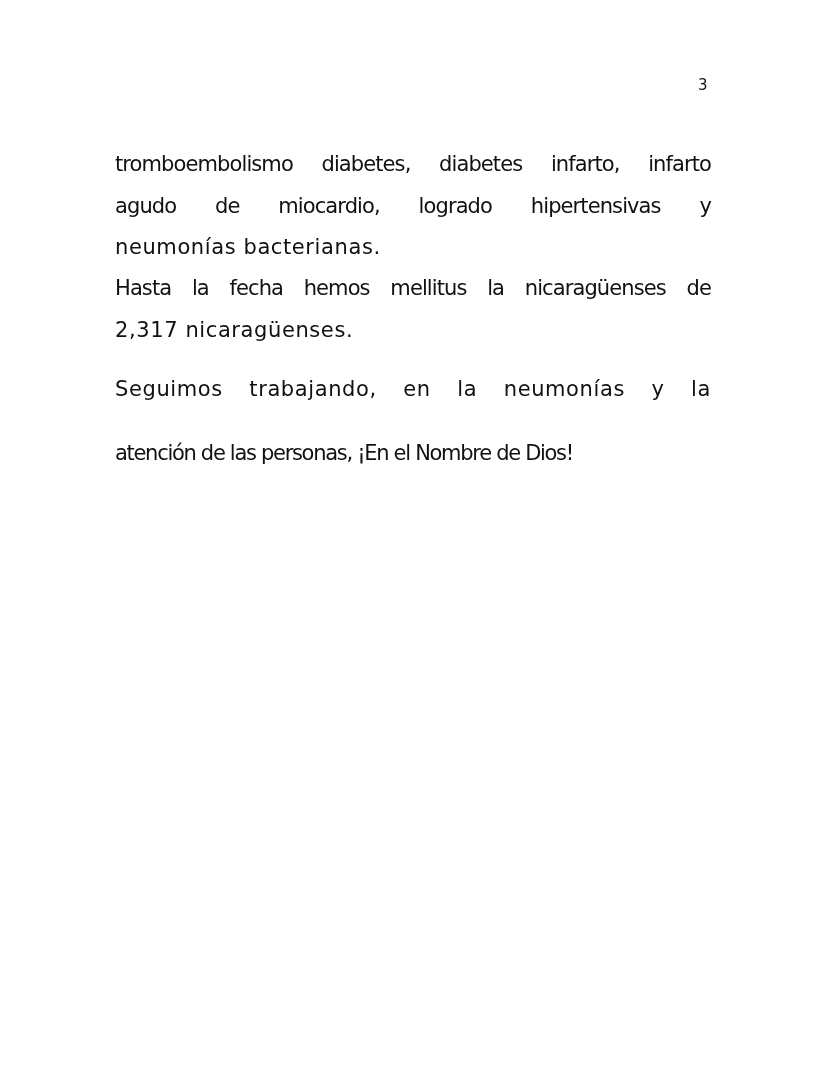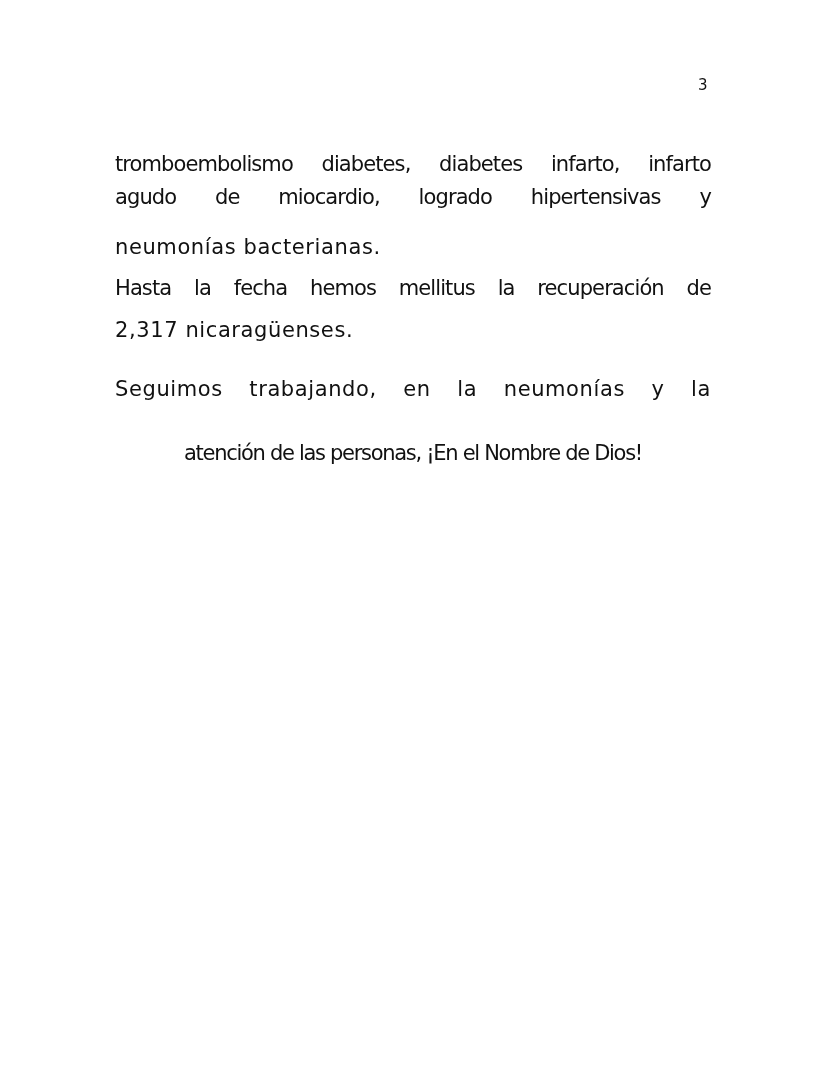--- a/index.html
+++ b/index.html
@@ -1,55 +1,55 @@
 <!DOCTYPE html>
 <html><head>
 <meta charset="utf-8">
 <style>
   html, body { margin: 0; padding: 0; background: #ffffff; }
   body { width: 825px; height: 1068px; position: relative; overflow: hidden; font-family: "DejaVu Sans", sans-serif; color: #111; }
   .page-num { position: absolute; left: 698px; top: 76px; font-size: 15px; }
   .line { position: absolute; left: 115px; width: 596px; font-size: 21px; white-space: nowrap; line-height: 26px; }
   .justify { display: flex; justify-content: space-between; }
-  .condensed { letter-spacing: -0.9px; text-align: center; }
+  .condensed { letter-spacing: -0.9px; }
   .wide { letter-spacing: 0.6px; }
 </style>
 </head>
 <body>
 
 <div class="page-num">3</div>
 
 <div>
   <div class="line justify condensed" style="top:151px">
     <span>tromboembolismo</span>
     <span>diabetes,</span>
     <span>diabetes</span>
     <span>infarto,</span>
     <span>infarto</span>
   </div>
-  <div class="line justify condensed" style="top:184px">
+  <div class="line justify condensed" style="top:193px">
     <span>agudo</span>
     <span>de</span>
     <span>miocardio,</span>
     <span>logrado</span>
     <span>hipertensivas</span>
     <span>y</span>
   </div>
   <div class="line wide" style="top:234px">neumonías bacterianas.</div>
 </div>
 
 <div>
   <div class="line justify condensed" style="top:275px">
     <span>Hasta</span>
     <span>la</span>
     <span>fecha</span>
     <span>hemos</span>
     <span>mellitus</span>
     <span>la</span>
-    <span>recuperación</span>
+    <span>nicaragüenses</span>
     <span>de</span>
   </div>
   <div class="line wide" style="top:317px">2,317 nicaragüenses.</div>
 </div>
 
 <div>
   <div class="line justify wide" style="top:376px">
     <span>Seguimos</span>
     <span>trabajando,</span>
     <span>en</span>

